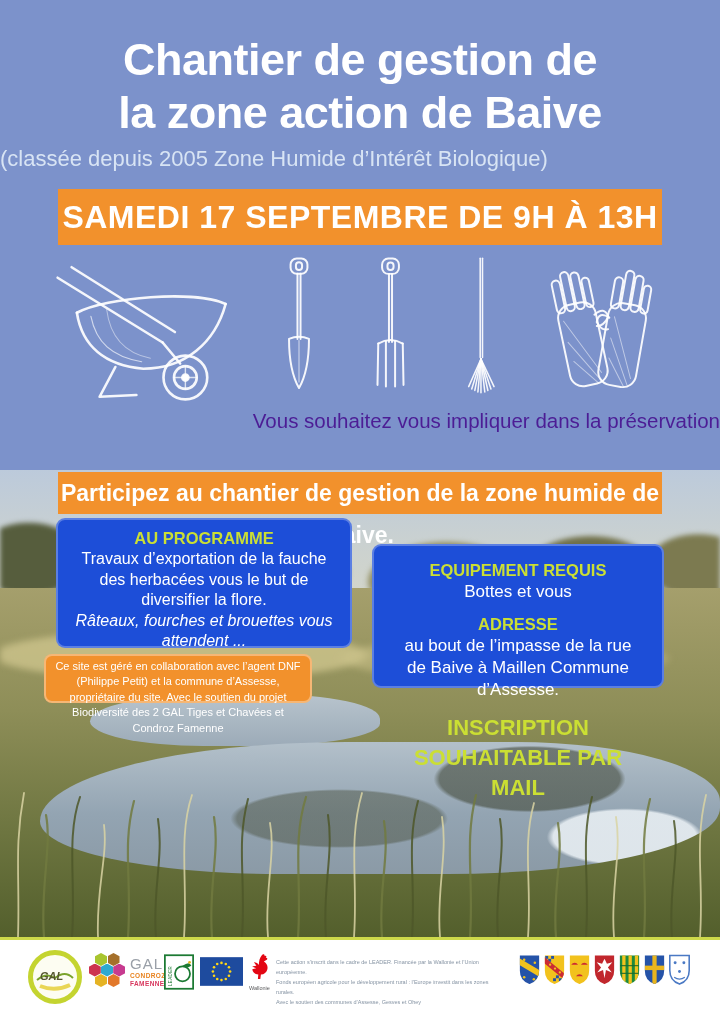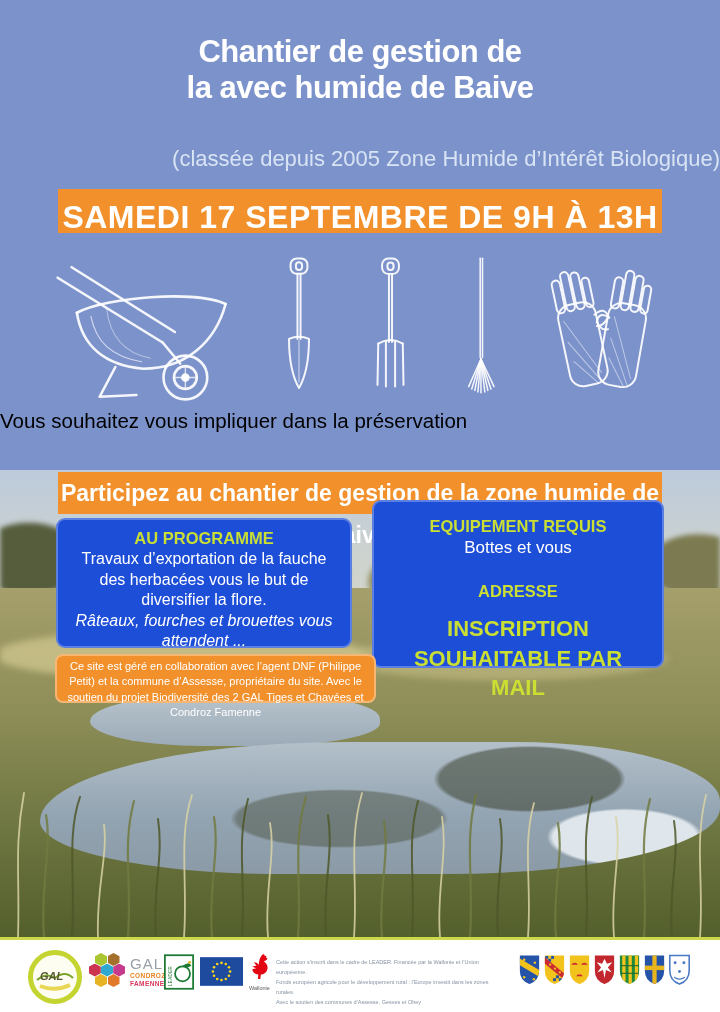--- a/index.html
+++ b/index.html
@@ -2,27 +2,27 @@
 <html><head>
 <meta charset="utf-8">
 <style>
   html,body{margin:0;padding:0;background:#ffffff;}
   #poster{position:relative;width:720px;height:1012px;background:#7C92CB;overflow:hidden;
           font-family:"Liberation Sans",sans-serif;}
   .abs{position:absolute;}
 
   
   .title{left:0;top:34px;width:720px;text-align:center;color:#FFFFFF;font-weight:bold;
-         font-size:31px;line-height:1.17;letter-spacing:-0.5px;}
-  .subtitle{left:0;top:146px;width:720px;text-align:right;color:#D8E4F4;font-size:22px;}
+         font-size:45px;line-height:1.17;letter-spacing:-0.5px;}
+  .subtitle{left:0;top:146px;width:720px;text-align:left;color:#D8E4F4;font-size:22px;}
   .banner{left:58px;width:604px;background:#F2912C;color:#FFFFFF;font-weight:bold;text-align:center;}
-  .banner-date{top:189px;height:44px;line-height:56px;font-size:32px;letter-spacing:0.5px;}
+  .banner-date{top:189px;height:56px;line-height:56px;font-size:32px;letter-spacing:0.5px;}
   .banner-cta{top:472px;height:42px;line-height:42px;font-size:23px;}
 
-  .question{left:0;top:407px;width:720px;text-align:left;color:#000000;font-size:20.5px;line-height:27px;}
+  .question{left:0;top:407px;width:720px;text-align:right;color:#4c1d95;font-size:20.5px;line-height:27px;}
 
   
   .tools{left:0;top:256px;width:720px;height:146px;}
   .tools svg{position:absolute;overflow:visible;}
   .toolstroke{stroke:#FFFFFF;fill:none;stroke-opacity:0.92;stroke-linecap:round;stroke-linejoin:round;}
 
   
   .photo{left:0;top:470px;width:720px;height:467px;}
   .sky{position:absolute;left:0;top:0;width:720px;height:150px;
        background:linear-gradient(180deg,#bccadb 0%,#ccd2cf 55%,#d6d7c8 100%);}
@@ -52,25 +52,25 @@
   .grass-svg{position:absolute;left:0;top:227px;width:720px;height:240px;}
   .g1{stroke:#d9d3a3;stroke-width:1.8;}
   .g2{stroke:#717a40;stroke-width:2.2;}
   .g3{stroke:#4d5729;stroke-width:2;}
   .grass-svg path{fill:none;stroke-linecap:round;opacity:.85;}
 
   
   .tealbox{background:#1d4ed8;border:2px solid rgba(255,255,255,.28);border-radius:9px;
            color:#FFFFFF;text-align:center;box-sizing:border-box;}
   .box-program{left:56px;top:518px;width:296px;height:130px;padding:8px 12px;font-size:16px;line-height:1.28;}
-  .box-info{left:372px;top:500px;width:292px;height:168px;padding:14px 28px;font-size:17px;line-height:1.3;}
+  .box-info{left:372px;top:544px;width:292px;height:144px;padding:14px 28px;font-size:17px;line-height:1.3;}
   .lime-h{color:#CBDF33;font-weight:bold;font-size:16.5px;}
-  .italic{font-style:italic;} .mt10{margin-top:21px;} .mt12{margin-top:12px;}
+  .italic{font-style:italic;} .mt10{margin-top:10px;} .mt12{margin-top:12px;}
   .inscription{color:#CBDF33;font-weight:bold;font-size:22px;line-height:1.35;}
-  .creditbox{left:55px;top:654px;width:321px;height:49px;background:#F2912C;
+  .creditbox{left:44px;top:654px;width:268px;height:49px;background:#F2912C;
              border:2px solid rgba(255,255,255,.35);border-radius:8px;color:#FFFFFF;
              font-size:11px;line-height:1.4;text-align:center;box-sizing:border-box;padding:3px 8px;}
 
   
   .footer{left:0;top:937px;width:720px;height:75px;background:#FFFFFF;border-top:3px solid #cdd94a;box-sizing:border-box;}
   .gal-circle{position:absolute;left:28px;top:10px;width:54px;height:54px;}
   .honeycomb{position:absolute;left:88px;top:13px;width:38px;height:42px;}
   .hex{position:absolute;width:12px;height:13px;clip-path:polygon(50% 0%,100% 25%,100% 75%,50% 100%,0% 75%,0% 25%);}
   .galtext{position:absolute;left:130px;top:16px;line-height:1;}
   .galtext .g-name{font-size:15px;letter-spacing:1px;color:#9aa0a8;}
@@ -118,21 +118,21 @@
       <path d="M586 240 C590 182 580 146 592 100" class="g3"></path>
         <path d="M614 240 C610 192 622 158 616 120" class="g1"></path>
       <path d="M644 240 C648 184 638 150 650 102" class="g2"></path>
         <path d="M672 240 C668 194 680 158 674 124" class="g3"></path>
       <path d="M700 240 C704 182 694 148 706 98" class="g1"></path>
     </svg>
   </div>
 
   <div class="abs title">
     <div>Chantier de gestion de</div>
-    <div>la avec humide de Baive</div>
+    <div>la zone action de Baive</div>
   </div>
   <div class="abs subtitle">(classée depuis 2005 Zone Humide d’Intérêt Biologique)</div>
 
   <div class="abs banner banner-date">SAMEDI 17 SEPTEMBRE DE 9H À 13H</div>
 
   <div class="abs tools">
     <svg style="left:52px;top:6px" width="202" height="140" viewBox="0 0 230 160">
       <g class="toolstroke" stroke-width="3">
         <path d="M6 18 L126 92"></path>
           <path d="M22 6 L140 80"></path>
@@ -218,20 +218,21 @@
   <div class="abs tealbox box-program">
     <div class="lime-h">AU PROGRAMME</div>
     <div>Travaux d’exportation de la fauche des herbacées vous le but de diversifier la flore.</div>
     <div class="italic">Râteaux, fourches et brouettes vous attendent ...</div>
   </div>
 
   <div class="abs tealbox box-info">
     <div class="lime-h">EQUIPEMENT REQUIS</div>
     <div>Bottes et vous</div>
     <div class="lime-h mt10">ADRESSE</div>
+    <div>au bout de l’impasse de la rue de Baive à Maillen Commune d’Assesse.</div>
     <div class="inscription mt12">
       <div>INSCRIPTION SOUHAITABLE PAR MAIL</div>
     </div>
   </div>
 
   <div class="abs creditbox">Ce site est géré en collaboration avec l’agent DNF (Philippe Petit) et la commune d’Assesse, propriétaire du site. Avec le soutien du projet Biodiversité des 2 GAL Tiges et Chavées et Condroz Famenne</div>
 
   <div class="abs footer">
 
     <svg class="gal-circle" viewBox="0 0 54 54">

